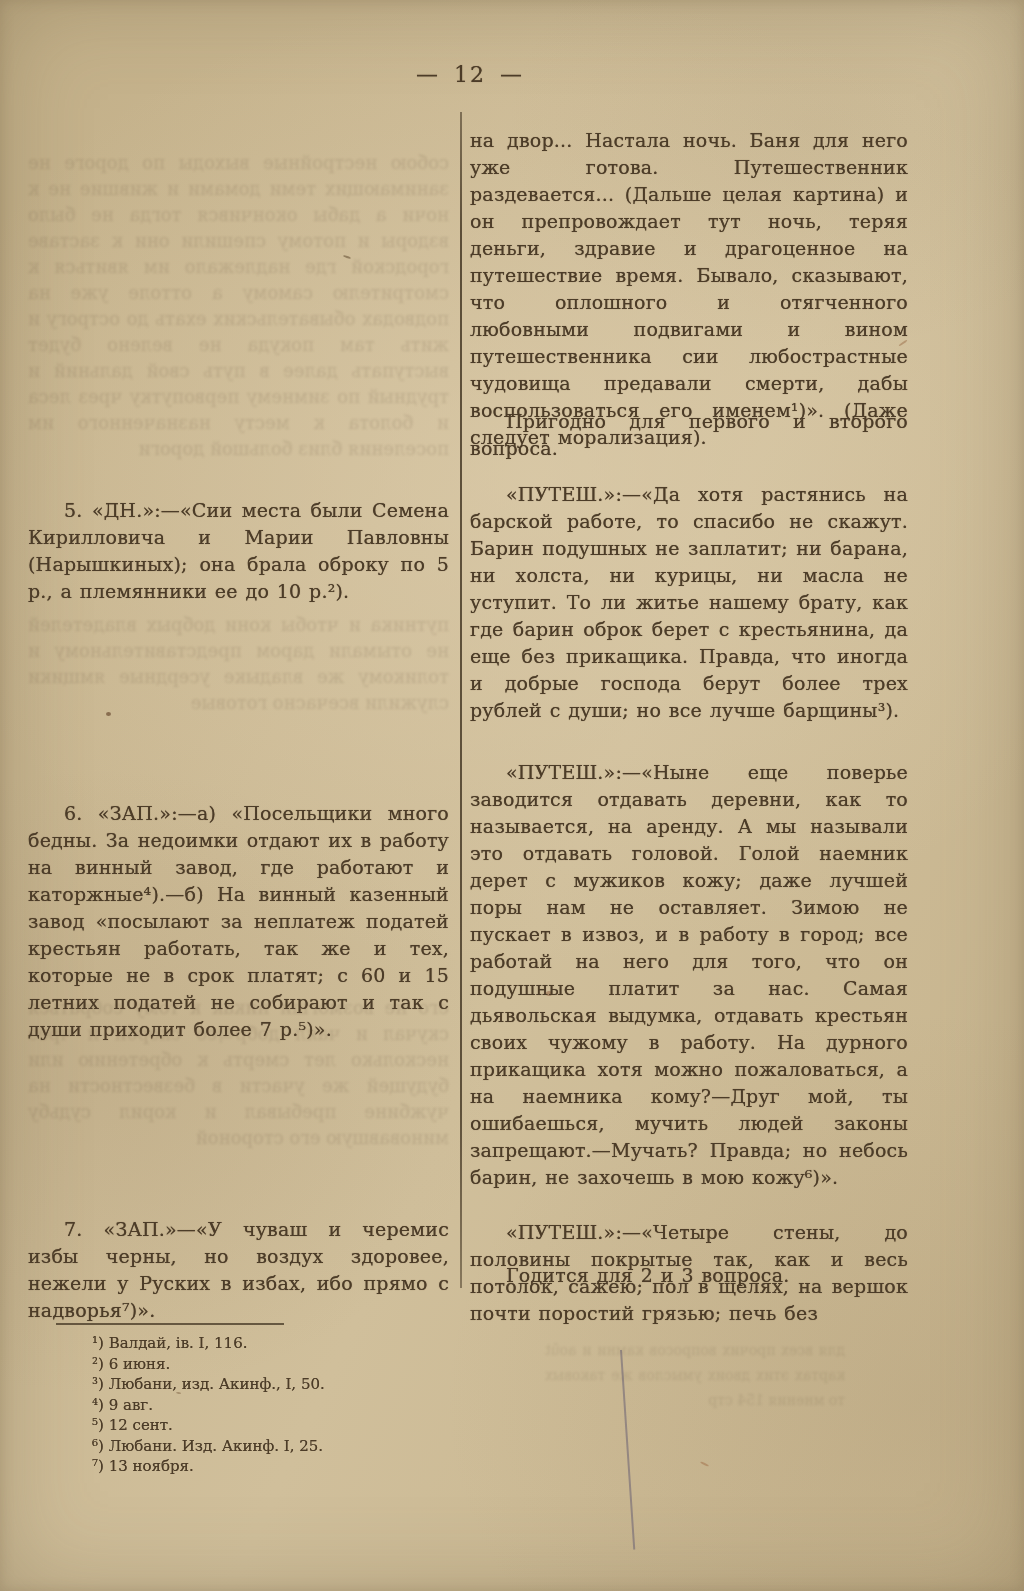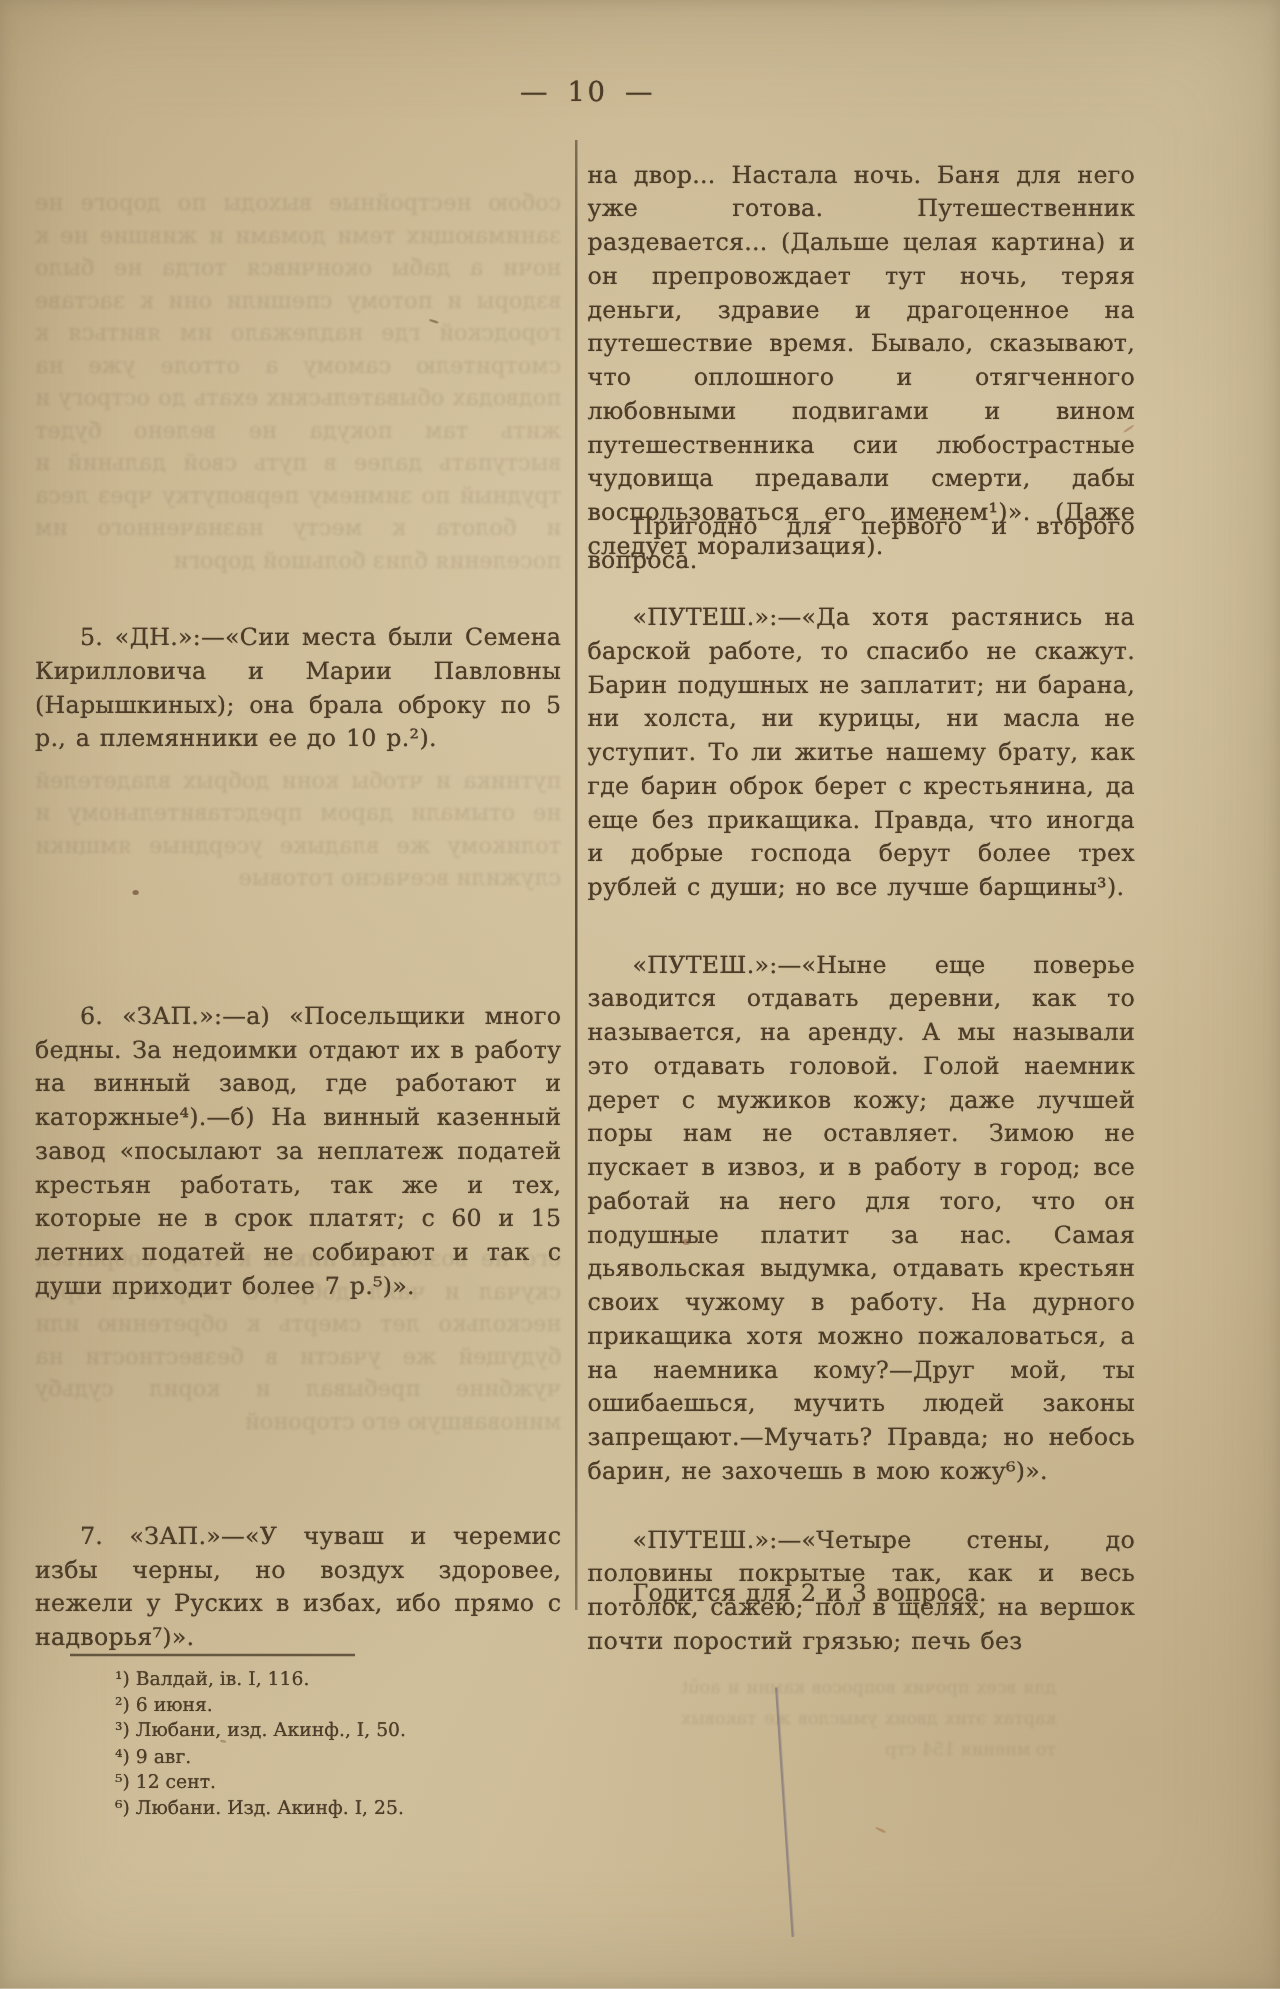--- a/index.html
+++ b/index.html
@@ -68,21 +68,21 @@
     z-index:2;filter:blur(0.3px);
   }
   .speck{position:absolute;border-radius:50%;z-index:2;}
 </style>
 </head>
 <body>
 
 <div class="page">
 
   <div class="pagenum">
-    <span class="dash">—</span><span>10</span><span class="dash">—</span>
+    <span class="dash">—</span><span>12</span><span class="dash">—</span>
   </div>
 
   <div class="divider"></div>
 
   <div class="ghost" style="left:28px;top:150px;width:421px;height:318px;overflow:hidden;">собою нестройные выходы по дороге не занимающих теми домами и жившие не к ночи а дабы окончився тогда не было вздоры и потому спешили они к заставе городской где надлежало им явиться к смотрителю самому а оттоле уже на подводах обывательских ехать до острогу и жить там покуда не велено будет выступать далее в путь свой дальний и трудный по зимнему первопутку чрез леса и болота к месту назначенного им поселения близ большой дороги</div>
   <div class="ghost" style="left:28px;top:612px;width:421px;height:140px;overflow:hidden;">путника и чтобы кони добрых владетелей не отымали даром представительному и толикому же владыке усердные ямщики служили всечасно готовые</div>
   <div class="ghost" style="left:28px;top:995px;width:421px;height:205px;overflow:hidden;">его не возмогши никак к тому собраться скучал и чаял добр각со скорби и чрез несколько лет смерть к обретению или будущей же участи в безвестности на чужбине пребывал и корил судьбу миновавшую его стороной</div>
   <div class="ghost small" style="left:545px;top:1338px;width:300px;height:190px;overflow:hidden;">для всех прочих вопросов камни и août картах этих двоих умыслов же таковых то мнения 154 стр</div>
 
   <div class="txt leftcol indent" style="top:481px;margin-top:16px;">5. «ДН.»:—«Сии места были Семена Кирилловича и Марии Павловны (Нарышкиных); она брала оброку по 5 р., а племянники ее до 10 р.²).</div>
@@ -90,20 +90,21 @@
   <div class="txt leftcol indent" style="top:1216px;">7. «ЗАП.»—«У чуваш и черемис избы черны, но воздух здоровее, нежели у Руских в избах, ибо прямо с надворья⁷)».</div>
 
   <div class="fnrule"></div>
   <div class="footnotes">
     <div>¹) Валдай, ів. I, 116.</div>
     <div>²) 6 июня.</div>
     <div>³) Любани, изд. Акинф., I, 50.</div>
     <div>⁴) 9 авг.</div>
     <div>⁵) 12 сент.</div>
     <div>⁶) Любани. Изд. Акинф. I, 25.</div>
+    <div>⁷) 13 ноября.</div>
   </div>
 
   <div class="txt rightcol" style="top:127px;">на двор... Настала ночь. Баня для него уже готова. Путешественник раздевается... (Дальше целая картина) и он препровождает тут ночь, теряя деньги, здравие и драгоценное на путешествие время. Бывало, сказывают, что оплошного и отягченного любовными подвигами и вином путешественника сии любострастные чудовища предавали смерти, дабы воспользоваться его именем¹)». (Даже следует морализация).</div>
   <div class="txt rightcol indent" style="top:408px;">Пригодно для первого и второго вопроса.</div>
   <div class="txt rightcol indent" style="top:481px;">«ПУТЕШ.»:—«Да хотя растянись на барской работе, то спасибо не скажут. Барин подушных не заплатит; ни барана, ни холста, ни курицы, ни масла не уступит. То ли житье нашему брату, как где барин оброк берет с крестьянина, да еще без прикащика. Правда, что иногда и добрые господа берут более трех рублей с души; но все лучше барщины³).</div>
   <div class="txt rightcol indent" style="top:759px;">«ПУТЕШ.»:—«Ныне еще поверье заводится отдавать деревни, как то называется, на аренду. А мы называли это отдавать головой. Голой наемник дерет с мужиков кожу; даже лучшей поры нам не оставляет. Зимою не пускает в извоз, и в работу в город; все работай на него для того, что он подушные платит за нас. Самая дьявольская выдумка, отдавать крестьян своих чужому в работу. На дурного прикащика хотя можно пожаловаться, а на наемника кому?—Друг мой, ты ошибаешься, мучить людей законы запрещают.—Мучать? Правда; но небось барин, не захочешь в мою кожу⁶)».</div>
   <div class="txt rightcol indent" style="top:1246px;margin-top:16px;">Годится для 2 и 3 вопроса.</div>
   <div class="txt rightcol indent" style="top:1219px;">«ПУТЕШ.»:—«Четыре стены, до половины покрытые так, как и весь потолок, сажею; пол в щелях, на вершок почти поростий грязью; печь без</div>
 
   <div class="pencil"></div>

